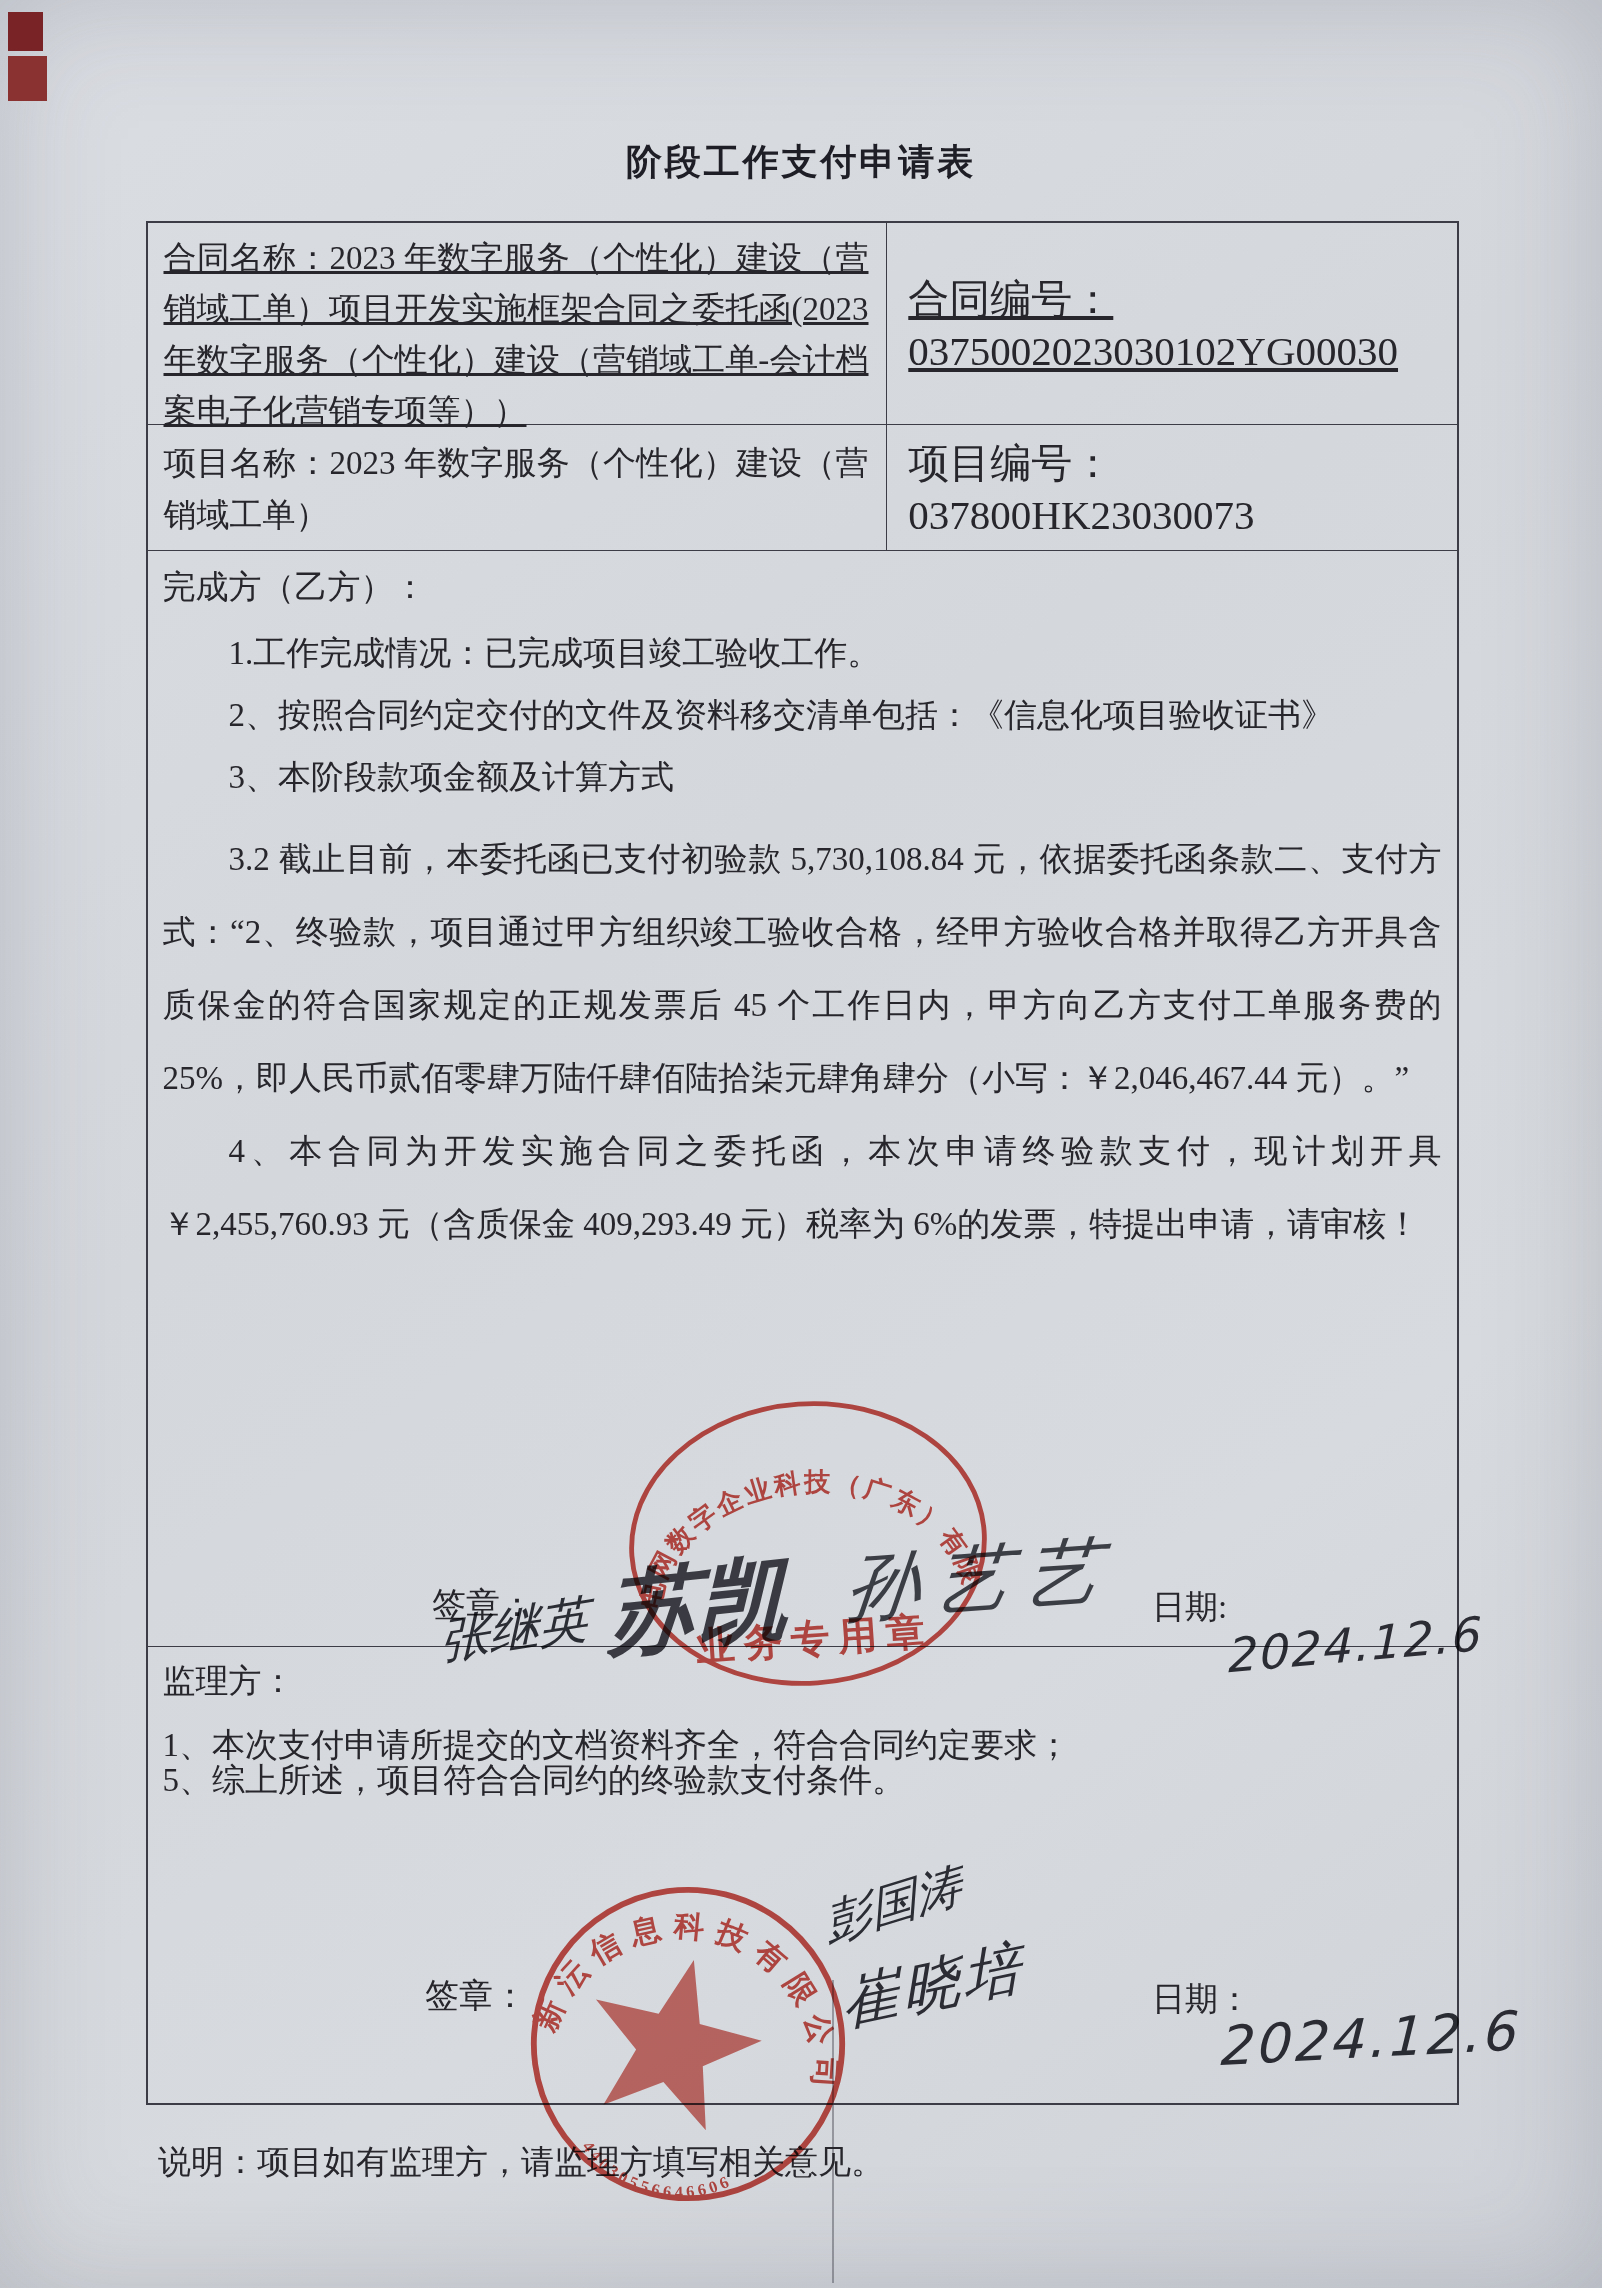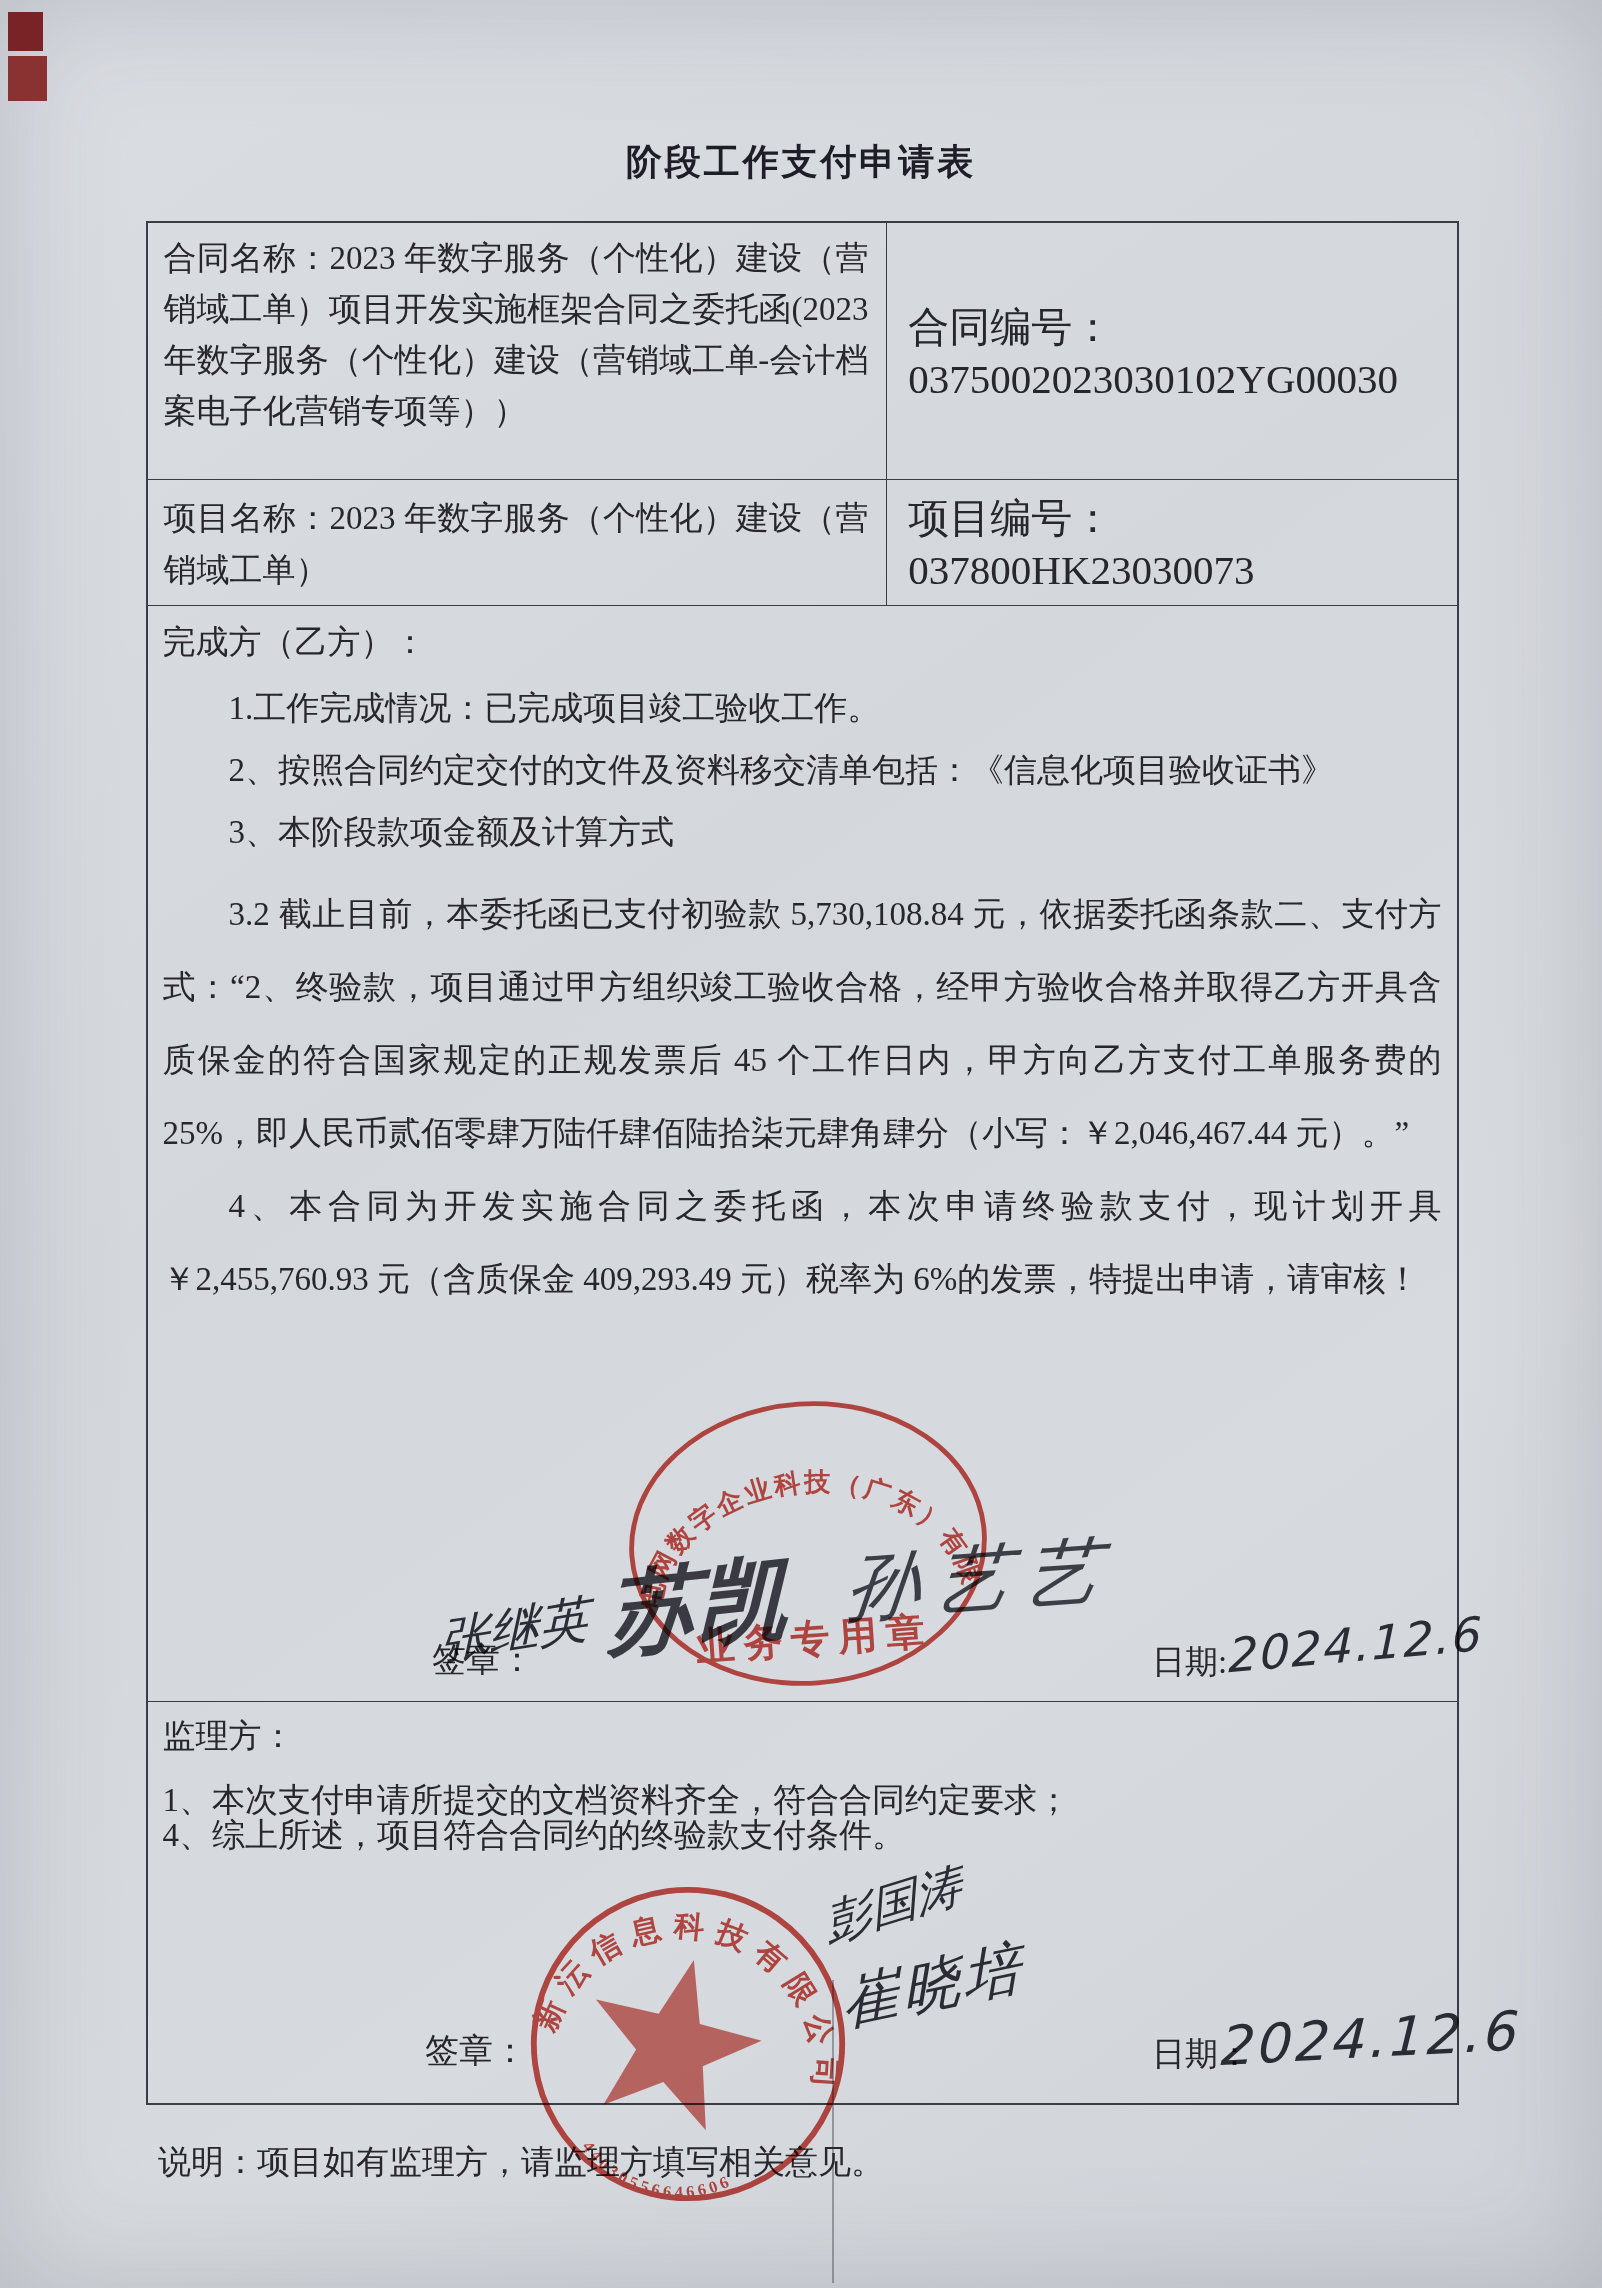--- a/index.html
+++ b/index.html
@@ -24,21 +24,21 @@
   .doc-table{
     position:absolute;left:146px;top:221px;width:1313px;height:1884px;
     border:2.9px solid #3c3c46;box-sizing:border-box;background:transparent;
   }
   .t-row{display:flex;box-sizing:border-box;border-bottom:1.9px solid #3c3c46;}
   .t-row.last{border-bottom:none;}
   .cell{box-sizing:border-box;position:relative;font-size:33px;}
   .c-left{width:739px;border-right:1.9px solid #3c3c46;padding:9.7px 17.5px 0 15.5px;
     line-height:51px;text-align:justify;}
   .c-right{flex:1;display:flex;align-items:center;padding-left:21.3px;font-size:41px;}
-  .row1{height:257px;}
+  .row1{height:202px;text-decoration:underline;}
   .row2{height:126px;}
   .row3{height:1096px;}
   .row4{height:398px;}
   .bigcell{width:100%;padding:15.5px 15.5px 0 14.6px;}
 
   .bigcell p{margin:0;line-height:41px;text-align:justify;}
   .p-head{margin:0;}
   .p-item{padding-left:66px;margin-top:21.3px !important;}
   .p-item.first{margin-top:25px !important;}
   .p-long{text-indent:66px;line-height:73px !important;margin-top:7.8px !important;}
@@ -107,21 +107,21 @@
       <p class="p-long g3">4、本合同为开发实施合同之委托函，本次申请终验款支付，现计划开具￥2,455,760.93 元（含质保金 409,293.49 元）税率为 6%的发票，特提出申请，请审核！</p>
       <span class="signrow-label" style="left:284px;top:1031px;">签章：</span>
       <span class="datelabel" style="left:1004px;top:1034px;">日期:</span>
     </div>
   </div>
 
   <div class="t-row row4 last">
     <div class="cell bigcell" style="padding-top:13.6px;">
       <p class="sup-head">监理方：</p>
       <p class="sup-item">1、本次支付申请所提交的文档资料齐全，符合合同约定要求；</p>
-      <p class="sup-item i3">4、综上所述，项目符合合同约的终验款支付条件。</p>
+      <p class="sup-item i3">5、综上所述，项目符合合同约的终验款支付条件。</p>
       <span class="signrow-label" style="left:277px;top:326px;">签章：</span>
       <span class="datelabel" style="left:1004px;top:330px;">日期：</span>
     </div>
   </div>
 
 </div>
 
 <div class="note">说明：项目如有监理方，请监理方填写相关意见。</div>
 
 <span class="hand sigb1">张继英</span>

